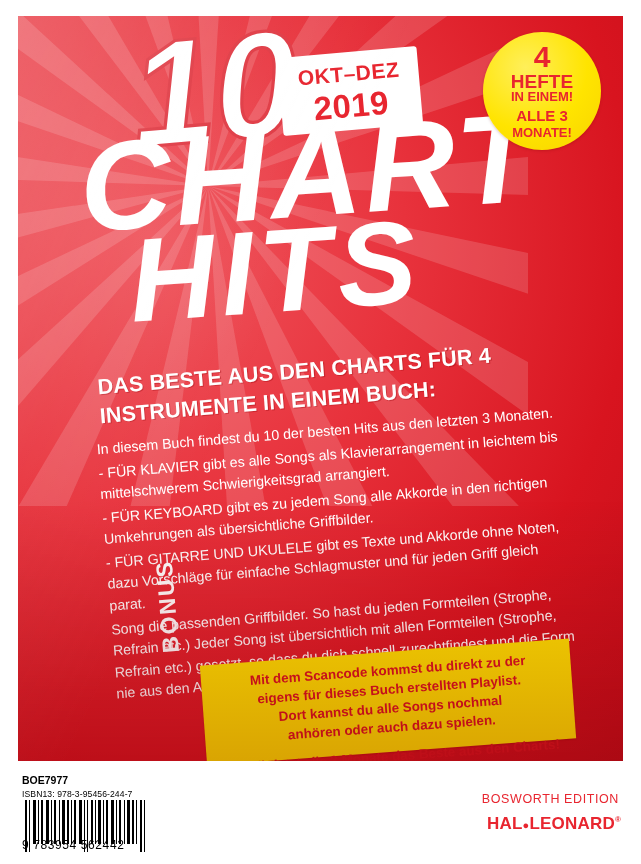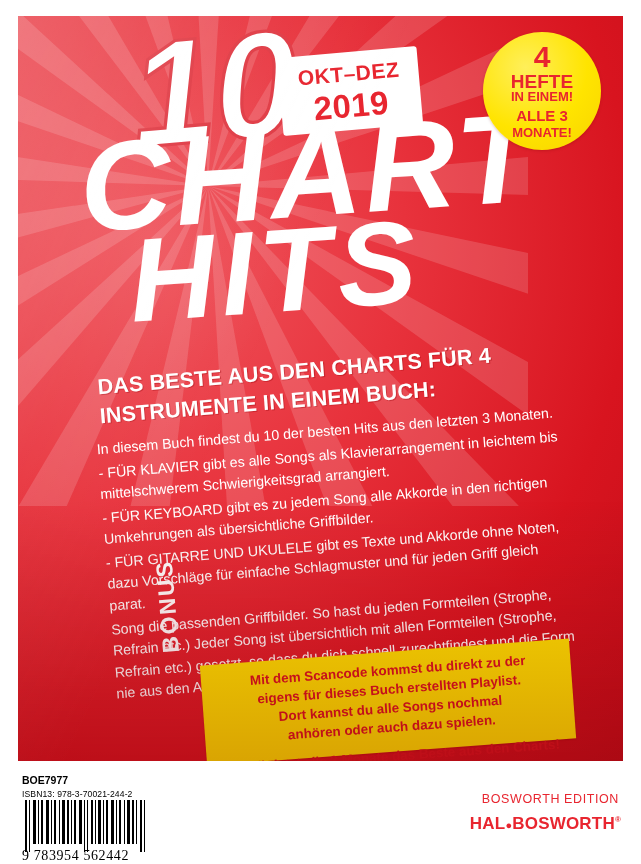--- a/index.html
+++ b/index.html
@@ -234,24 +234,24 @@
   .barcode-wrap {
     position: absolute;
     left: 22px;
     top: 38px;
     width: 128px;
     height: 52px;
   }
   .barcode-num {
     position: absolute;
     left: 22px;
-    top: 86px;
+    top: 76px;
     width: 128px;
-    font-family: Liberation Serif, serif;
-    font-size: 14px;
+    font-family: Liberation Sans, sans-serif;
+    font-size: 12px;
     letter-spacing: 0.6px;
     color: #000;
   }
 
   .bosworth {
     position: absolute;
     right: 22px;
     top: 30px;
     color: #e8252f;
     font-size: 12.5px;
@@ -370,21 +370,21 @@
         <span>anhören oder auch dazu spielen.</span>
         <span class="gap"></span>
         <span>Hol dir jetzt alle 3 Monate das Beste aus den Charts!</span>
       </div>
     </div>
   </div>
 
   <div class="footer">
 
     <div class="catalog">BOE7977</div>
-    <div class="isbn-line">ISBN13:  978-3-70021-244-2</div>
+    <div class="isbn-line">ISBN13:  978-3-95456-244-7</div>
 
     <div class="barcode-wrap">
       <svg width="128" height="52" viewBox="0 0 128 52">
         <rect x="0" y="0" width="128" height="52" fill="#ffffff"></rect>
         <g fill="#000000">
           <rect x="3" y="0" width="2" height="52"></rect>
           <rect x="7" y="0" width="1" height="52"></rect>
           <rect x="11" y="0" width="3" height="44"></rect>
           <rect x="16" y="0" width="1" height="44"></rect>
           <rect x="19" y="0" width="2" height="44"></rect>
@@ -414,17 +414,17 @@
           <rect x="118" y="0" width="2" height="52"></rect>
           <rect x="122" y="0" width="1" height="52"></rect>
         </g>
       </svg>
     </div>
     <div class="barcode-num">9  783954  562442</div>
 
     <div class="bosworth">BOSWORTH EDITION</div>
 
     <div class="halleonard">
-      <span>HAL</span><span class="dot">●</span><span>BOSWORTH</span><span class="reg">®</span>
+      <span>HAL</span><span class="dot">●</span><span>LEONARD</span><span class="reg">®</span>
     </div>
   </div>
 
 </div>
 
 </body></html>

